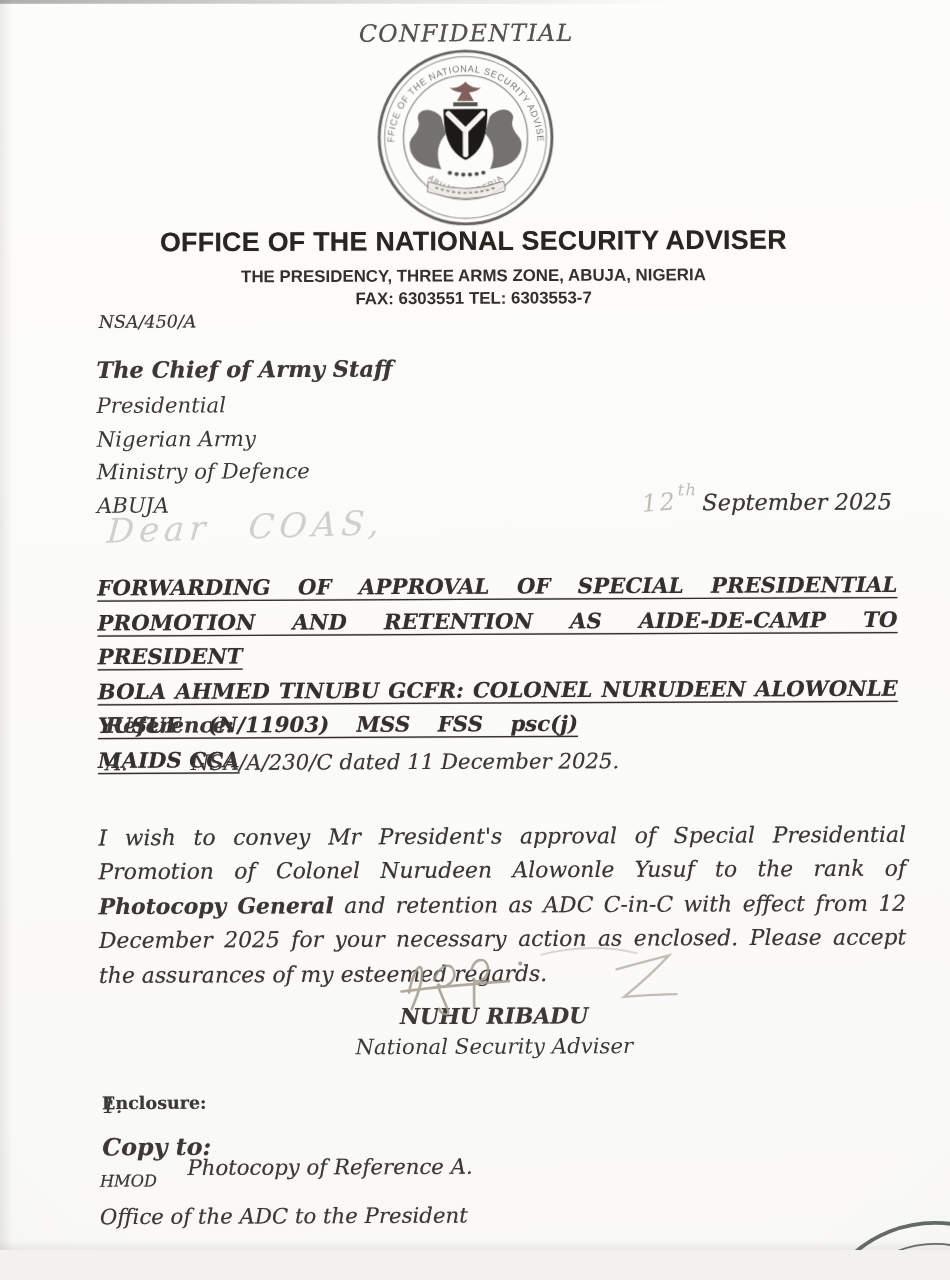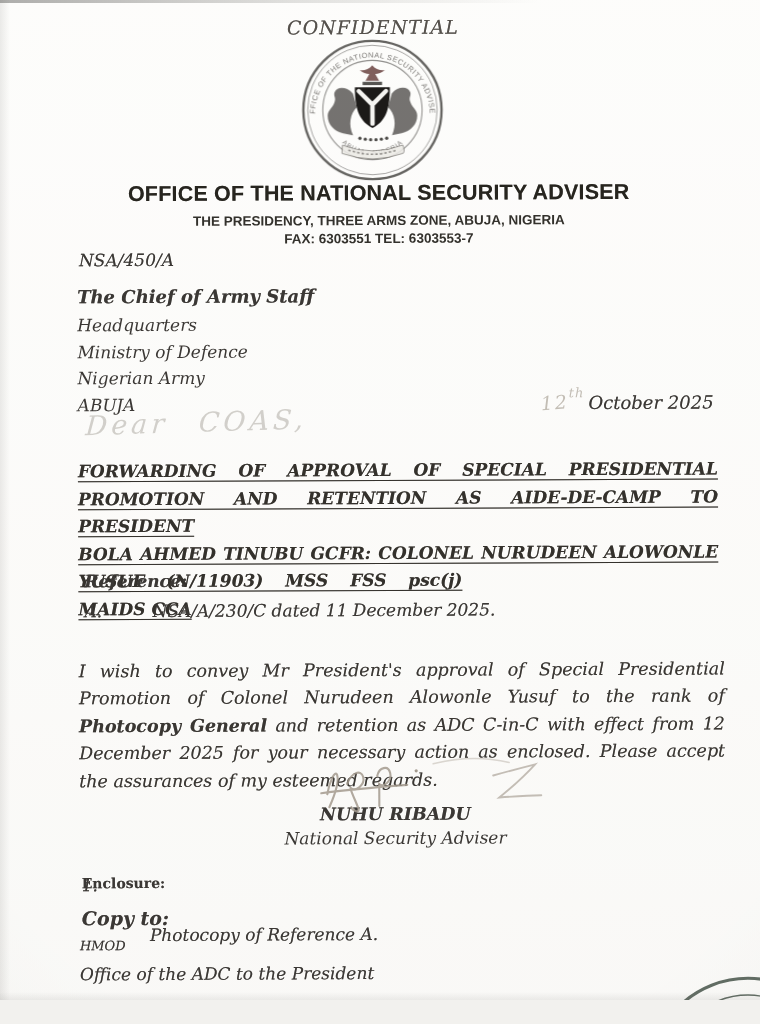--- a/index.html
+++ b/index.html
@@ -27,21 +27,21 @@
 
   .classification{position:absolute;top:16px;left:0;right:10px;text-align:center;
     font-style:italic;font-size:19px;letter-spacing:1px;color:#55514c;}
   .seal{position:absolute;top:37px;left:50%;transform:translateX(-54%);filter:blur(.35px);}
   .office-title{position:absolute;top:181px;left:0;right:0;text-align:center;
     font-size:21.5px;font-weight:bold;letter-spacing:.2px;color:#27251f;}
   .addr-line{position:absolute;top:213px;left:0;right:0;text-align:center;
     font-size:13.5px;font-weight:bold;color:#33312c;}
   .contact-line{position:absolute;top:231px;left:0;right:0;text-align:center;
     font-size:13.5px;font-weight:bold;color:#33312c;}
-  .ref-number{position:absolute;top:249px;left:80px;font-style:italic;font-size:17px;}
+  .ref-number{position:absolute;top:249px;left:80px;font-style:italic;font-size:14px;}
   .recipient{position:absolute;top:281px;left:78px;font-style:italic;font-size:17px;line-height:26.5px;}
   .recipient .title{font-weight:bold;font-size:18px;line-height:30px;}
   .date-line{position:absolute;top:386px;right:46px;font-size:18px;}
   .hand{font-style:italic;color:rgba(148,138,123,.55);}
   .date-day{font-size:19px;letter-spacing:2px;transform:rotate(-4deg);display:inline-block;}
   .date-suffix{font-size:13px;vertical-align:12px;letter-spacing:1px;}
   .date-typed{font-style:italic;margin-left:4px;}
   .salutation{position:absolute;top:406px;left:86px;font-style:italic;font-size:27px;
     color:rgba(128,122,110,.34);letter-spacing:4px;word-spacing:18px;transform:rotate(-1.5deg) skewX(-6deg);}
   .subject{position:absolute;top:457px;left:78px;width:640px;
@@ -116,28 +116,28 @@
     </svg>
 
     <div class="office-title sans soft">OFFICE OF THE NATIONAL SECURITY ADVISER</div>
     <div class="addr-line sans">THE PRESIDENCY, THREE ARMS ZONE, ABUJA, NIGERIA</div>
     <div class="contact-line sans">FAX: 6303551 TEL: 6303553-7</div>
 
     <div class="ref-number soft">NSA/450/A</div>
 
     <div class="recipient">
       <div class="title soft">The Chief of Army Staff</div>
-      <div>Headquarters</div>
+      <div>Presidential</div>
+      <div>Nigerian Army</div>
       <div>Ministry of Defence</div>
-      <div>Nigerian Army</div>
       <div>ABUJA</div>
     </div>
 
     <div class="date-line">
-      <span class="hand date-day">12</span><span class="hand date-suffix">th</span><span class="date-typed soft">October 2025</span>
+      <span class="hand date-day">12</span><span class="hand date-suffix">th</span><span class="date-typed soft">September 2025</span>
     </div>
 
     <div class="salutation">Dear COAS,</div>
 
     <div class="subject soft">
       <div class="line">FORWARDING OF APPROVAL OF SPECIAL PRESIDENTIAL</div>
       <div class="line">PROMOTION AND RETENTION AS AIDE-DE-CAMP TO PRESIDENT</div>
       <div class="line">BOLA AHMED TINUBU GCFR: COLONEL NURUDEEN ALOWONLE</div>
       <div class="line last">YUSUF (N/11903) MSS FSS psc(j) MAIDS CCA</div>
     </div>

